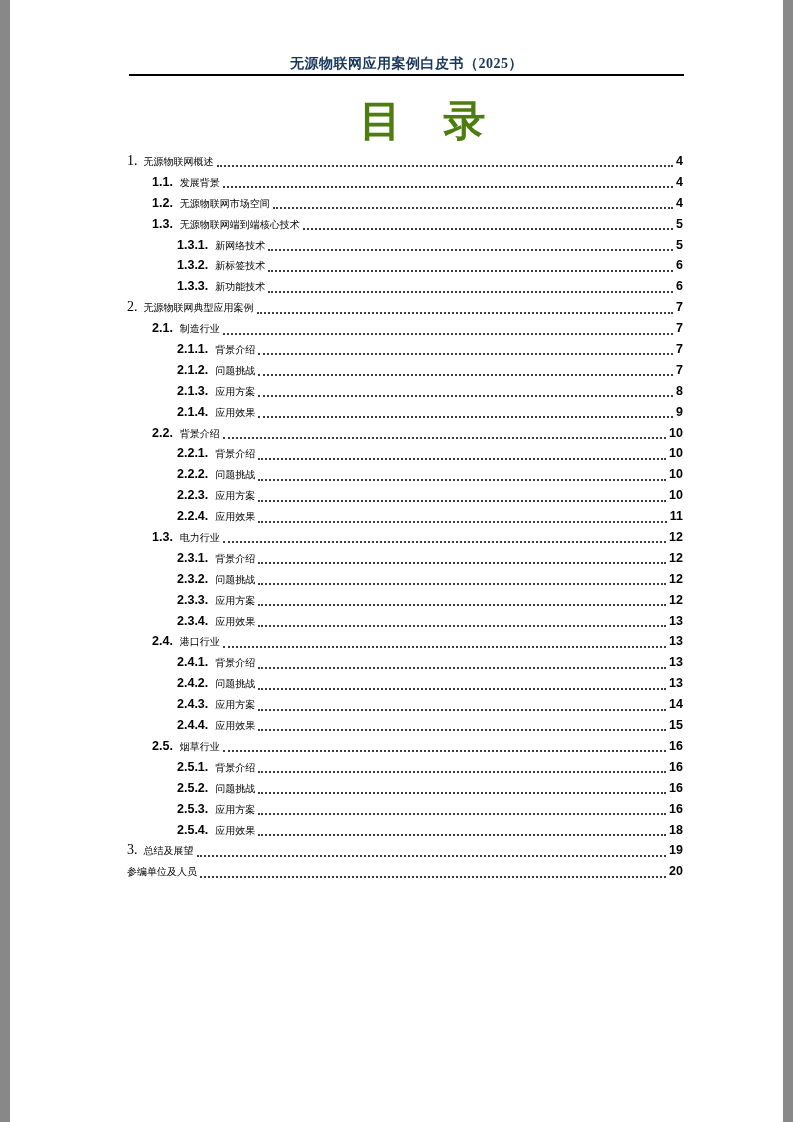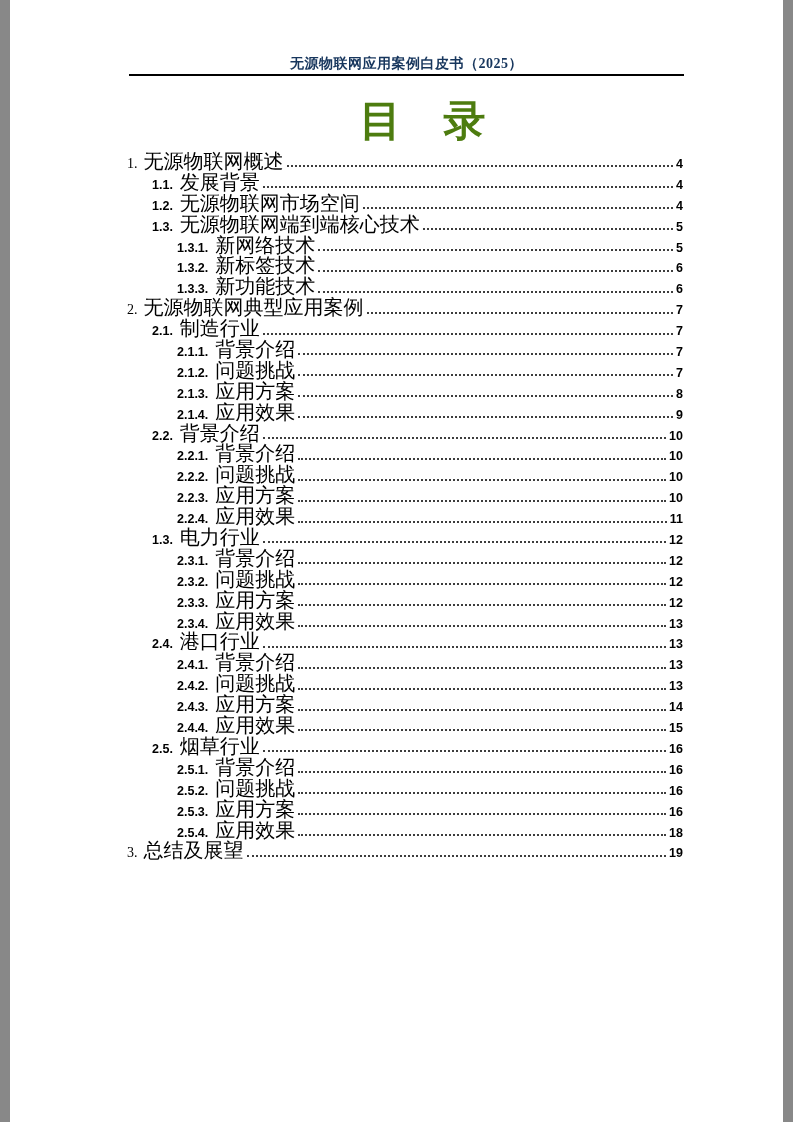--- a/index.html
+++ b/index.html
@@ -69,21 +69,21 @@
     white-space: nowrap;
   }
   .lvl1 > .num {
     font-family: "Liberation Serif", "DejaVu Serif", serif;
     font-weight: 400;
     font-size: 14px;
     margin-right: 6px;
   }
   .label {
     white-space: nowrap;
-    font-size: 20px;
+    font-size: 10px;
   }
   .leader {
     flex: 1;
     align-self: flex-end;
     margin: 0 3px 4.5px 3px;
     border-bottom: 2px dotted #3d3d3d;
     min-width: 10px;
     height: 0;
   }
   .pagenum {
@@ -302,15 +302,20 @@
         <span class="label">应用效果</span>
         <span class="leader"></span>
         <span class="pagenum">18</span>
       </div>
       <div class="toc-row lvl1">
         <span class="num">3.</span>
         <span class="label">总结及展望</span>
         <span class="leader"></span>
         <span class="pagenum">19</span>
       </div>
+      <div class="toc-row lvl1">
+        <span class="label">参编单位及人员</span>
+        <span class="leader"></span>
+        <span class="pagenum">20</span>
+      </div>
     </div>
 
 </div>
 
 </body></html>

